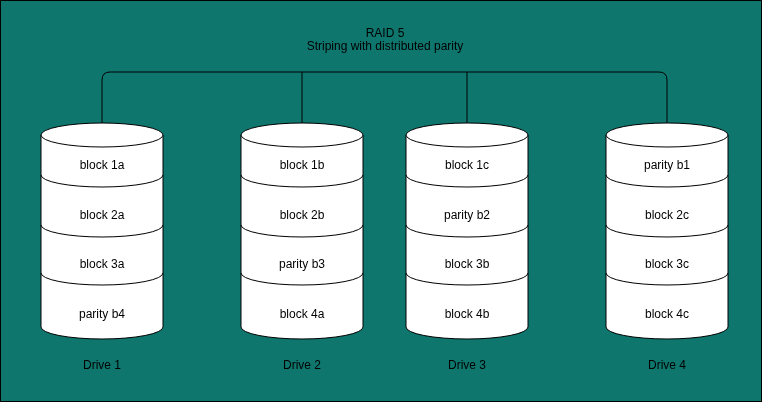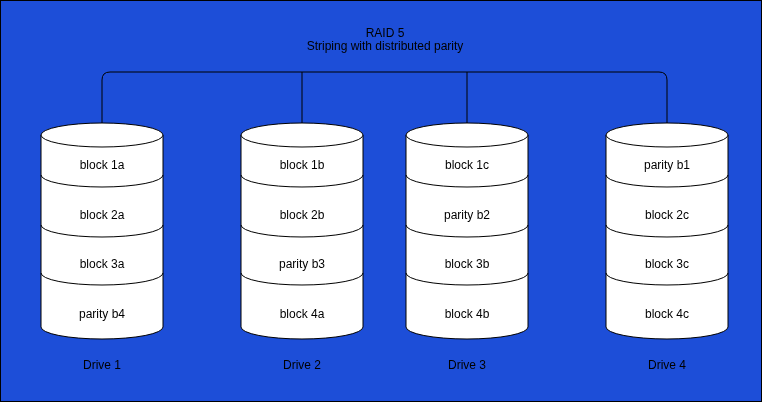--- a/index.html
+++ b/index.html
@@ -1,20 +1,20 @@
 <!DOCTYPE html>
 <html><head>
 <meta charset="utf-8">
 <style>
   html, body { margin: 0; padding: 0; background: #ffffff; }
   .frame {
     width: 762px; height: 402px;
     box-sizing: border-box;
     border: 1px solid #000000;
-    background: #1d4ed8;
+    background: #0f766e;
     position: relative;
     overflow: hidden;
   }
   svg { display: block; }
   .lbl {
     font-family: "Liberation Sans", sans-serif;
     font-size: 12px;
     fill: #000000;
     text-anchor: middle;
   }

